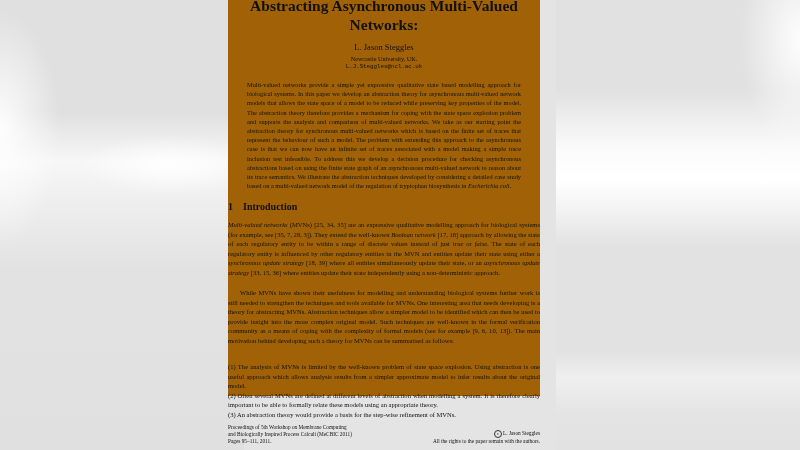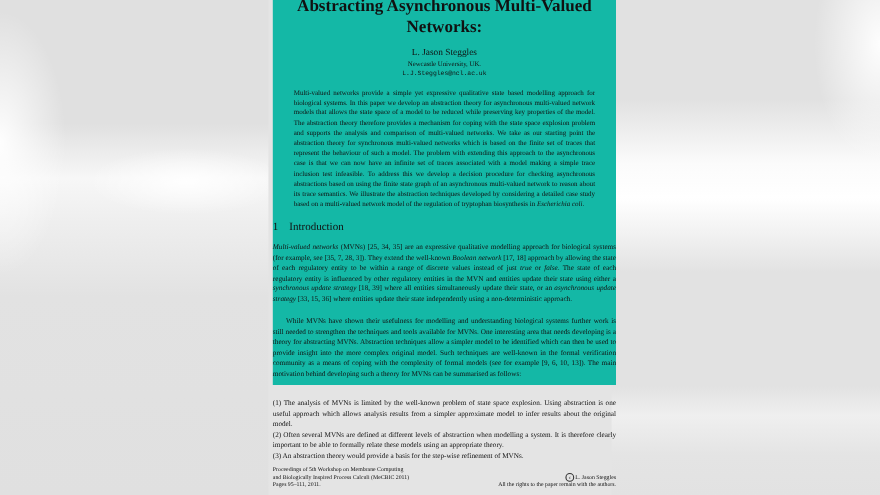--- a/index.html
+++ b/index.html
@@ -16,37 +16,37 @@
       radial-gradient(ellipse 60px 120px at 0px 130px, rgba(255,255,255,0.95), rgba(255,255,255,0) 100%),
       linear-gradient(180deg, #e0e0e0 0%, #e0e0e0 25%, #f7f7f7 36%, #eeeeee 45%, #e2e2e2 60%, #e0e0e0 100%);
   }
   .bg-right {
     left: 556px;
     background:
       radial-gradient(ellipse 60px 110px at 244px 40px, rgba(255,255,255,0.95), rgba(255,255,255,0) 100%),
       linear-gradient(180deg, #e1e1e1 0%, #e1e1e1 20%, #fbfbfb 33%, #ffffff 40%, #f2f2f2 47%, #e2e2e2 55%, #e2e2e2 78%, #efefef 84%, #e4e4e4 92%, #e2e2e2 100%);
   }
   .page {
-    position: absolute; left: 248px; top: 0; width: 312px; height: 350px;
-    background: #14b8a6; color: #111;
+    position: absolute; left: 228px; top: 0; width: 312px; height: 396px;
+    background: #a16207; color: #111;
   }
   .title {
     text-align: center; font-weight: bold; font-size: 15.5px; line-height: 19px;
     margin: 0; position: absolute; left: 0; right: 0; top: -4px;
   }
   .author { position: absolute; left: 0; right: 0; top: 42px; text-align: center; font-size: 8.5px; }
   .affil { position: absolute; left: 0; right: 0; top: 55px; text-align: center; font-size: 6.2px; }
   .email { position: absolute; left: 0; right: 0; top: 63px; text-align: center; font-size: 5.8px;
            font-family: "Liberation Mono", "DejaVu Sans Mono", monospace; }
   .abstract {
     position: absolute; left: 19px; width: 274px; top: 80px;
     font-size: 6.35px; line-height: 9.2px; text-align: justify; margin: 0;
   }
   .section-heading {
-    position: absolute; left: 0; top: 201px; font-size: 10px; font-weight: normal; margin: 0;
+    position: absolute; left: 0; top: 201px; font-size: 10px; font-weight: bold; margin: 0;
   }
   .section-heading .num { display: inline-block; width: 15px; }
   .body-text {
     position: absolute; left: 0; width: 312px; font-size: 6.55px; line-height: 9.6px;
     text-align: justify; margin: 0;
   }
   .p1 { top: 220px; }
   .p2 { top: 288px; text-indent: 12px; }
   .list { top: 362px; }
   .list span { display: block; }

